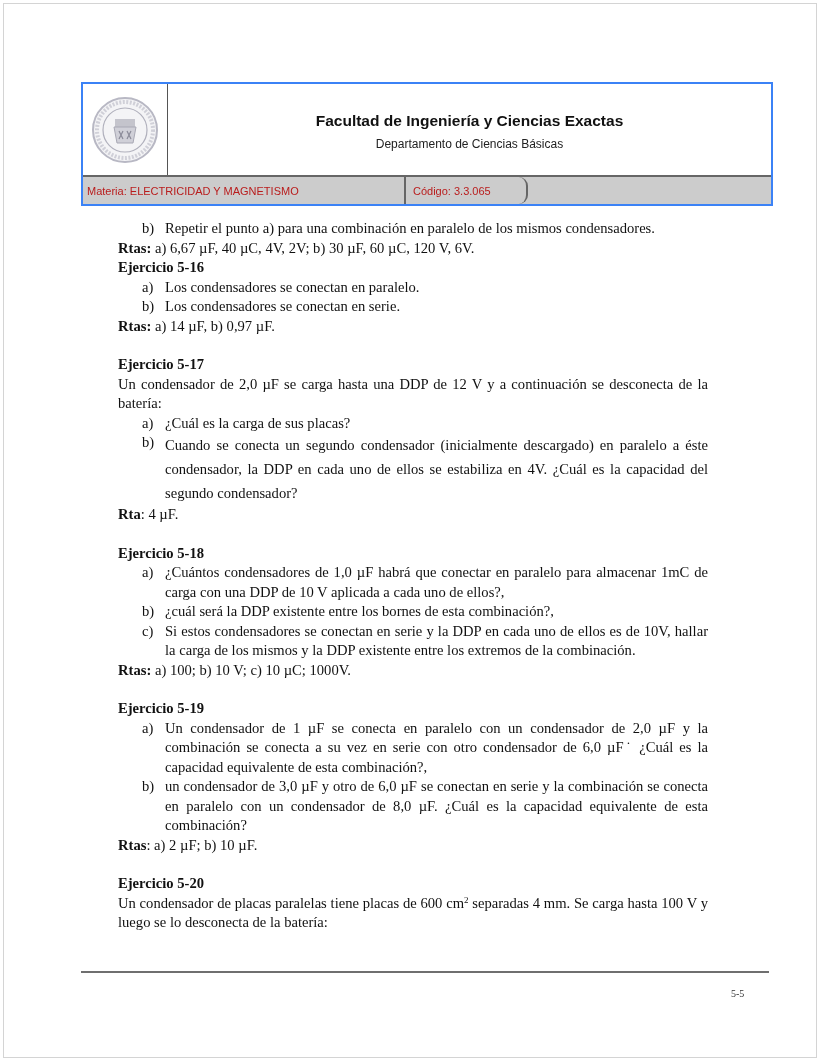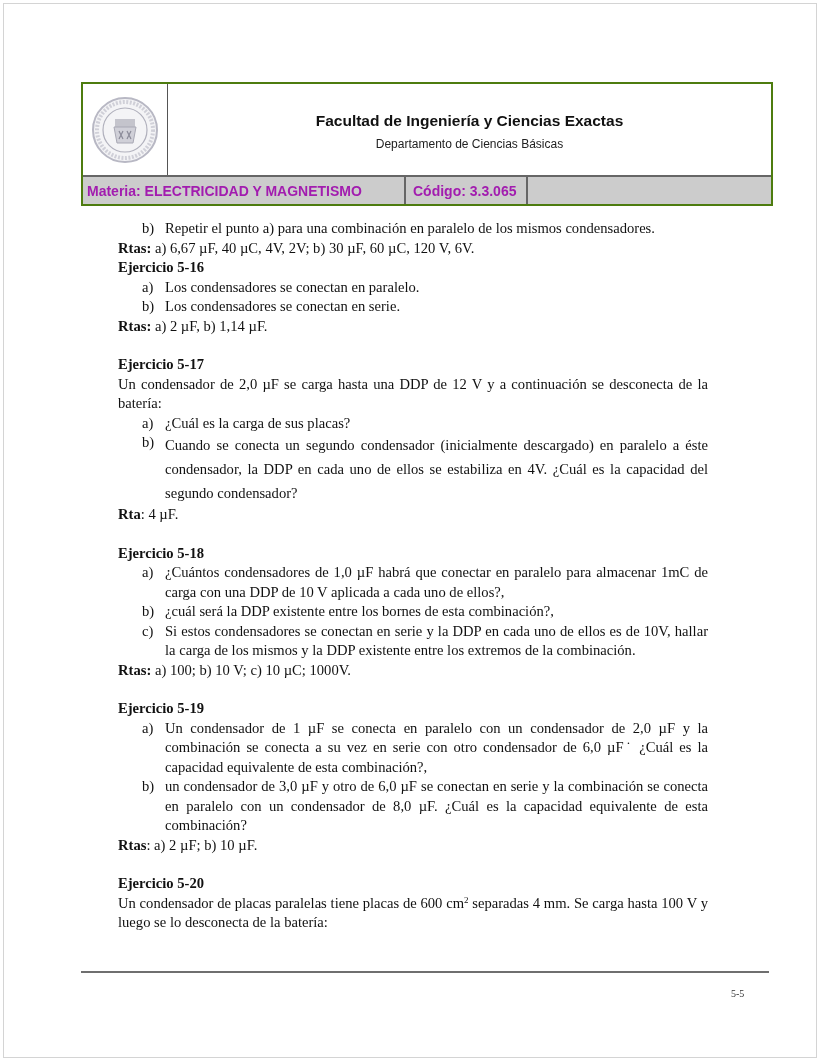--- a/index.html
+++ b/index.html
@@ -3,44 +3,44 @@
   <meta charset="utf-8">
   <style>
     html, body { margin: 0; padding: 0; background: #ffffff; }
     body { width: 822px; height: 1062px; position: relative; overflow: hidden; }
     .page {
       position: absolute; left: 3px; top: 3px; width: 814px; height: 1055px;
       border: 1px solid #d4d4d4; background: #ffffff; box-sizing: border-box;
     }
     .header {
       position: absolute; left: 77px; top: 78px; width: 692px; height: 124px;
-      border: 2px solid #4d7c0f; box-sizing: border-box; background: #fff;
+      border: 2px solid #3b82f6; box-sizing: border-box; background: #fff;
       font-family: "Liberation Sans", sans-serif;
     }
     .logo-cell {
       position: absolute; left: 0; top: 0; width: 85px; height: 91px;
       border-right: 1px solid #555; box-sizing: border-box;
       display: flex; align-items: center; justify-content: center;
     }
     .title-cell {
       position: absolute; left: 85px; top: 0; right: 0; height: 91px;
       display: flex; flex-direction: column; align-items: center; justify-content: center;
     }
     .title-main { font-size: 15.5px; font-weight: bold; color: #111; margin-top: 4px; }
     .title-sub { font-size: 12px; color: #222; margin-top: 7px; }
     .meta-row {
       position: absolute; left: 0; top: 91px; right: 0; bottom: 0;
       border-top: 2px solid #666; background: #cccccc; display: flex;
     }
     .meta-cell {
       height: 100%; display: flex; align-items: center; padding-left: 4px;
-      font-size: 14px; font-weight: bold; color: #a21caf; box-sizing: border-box;
+      font-size: 11px; font-weight: normal; color: #b91c1c; box-sizing: border-box;
     }
     .meta-materia { width: 323px; border-right: 2px solid #666; }
-    .meta-codigo { width: 122px; border-right: 2px solid #666; padding-left: 7px; }
+    .meta-codigo { width: 122px; border-right: 2px solid #666; padding-left: 7px; border-radius: 9px; }
     .meta-empty { flex: 1; }
 
     .content {
       position: absolute; left: 117px; top: 218px; width: 590px;
       font-family: "Liberation Serif", serif; font-size: 14.6px; color: #111;
       line-height: 19.5px;
     }
     .content p { margin: 0; text-align: justify; }
     .ex-title { font-weight: bold; }
     .rtas b { font-weight: bold; font-family: Liberation Serif, serif; }
@@ -97,21 +97,21 @@
 
     <p class="ex-title">Ejercicio 5-16</p>
     <div class="item">
       <span class="lbl">a)</span>
       <span class="txt">Los condensadores se conectan en paralelo.</span>
     </div>
     <div class="item">
       <span class="lbl">b)</span>
       <span class="txt">Los condensadores se conectan en serie.</span>
     </div>
-    <p class="rtas"><b>Rtas:</b><span> a) 2 µF, b) 1,14 µF.</span></p>
+    <p class="rtas"><b>Rtas:</b><span> a) 14 µF, b) 0,97 µF.</span></p>
     <div class="gap"></div>
 
     <p class="ex-title">Ejercicio 5-17</p>
     <p>Un condensador de 2,0 µF se carga hasta una DDP de 12 V y a continuación se desconecta de la batería:</p>
     <div class="item">
       <span class="lbl">a)</span>
       <span class="txt">¿Cuál es la carga de sus placas?</span>
     </div>
     <div class="item tall">
       <span class="lbl">b)</span>

